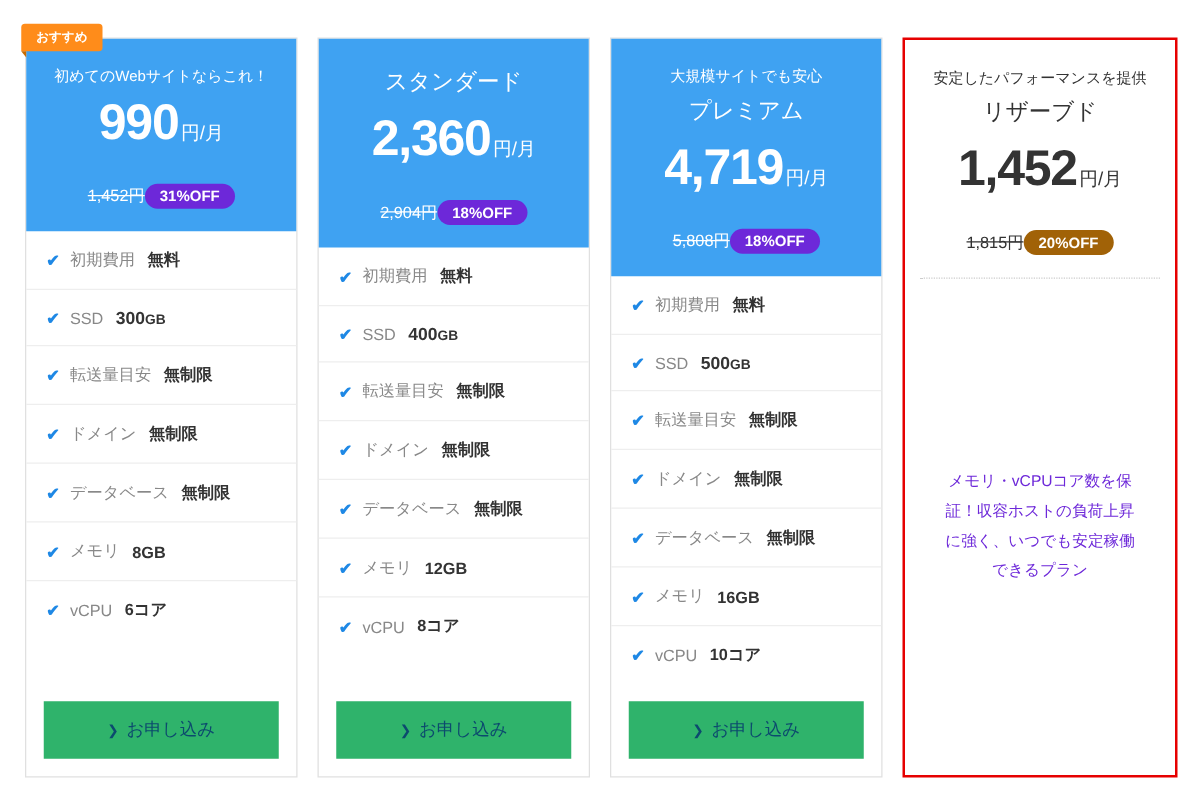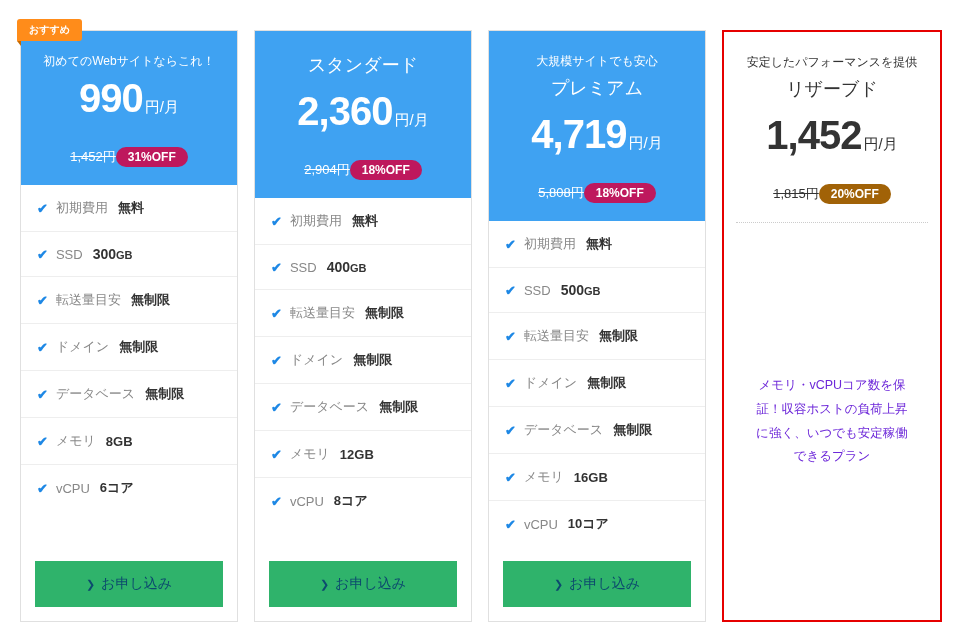--- a/index.html
+++ b/index.html
@@ -82,21 +82,21 @@
     display: flex;
     align-items: center;
     justify-content: center;
     gap: 0;
   }
   .original {
     font-size: 13px;
     text-decoration: line-through;
   }
   .off-badge {
-    background: #be185d;
+    background: #6d28d9;
     color: #fff;
     font-size: 12px;
     font-weight: bold;
     padding: 3px 12px;
     border-radius: 999px;
   }
   .plan.alt .off-badge {
     background: #a16207;
   }
   .features {

